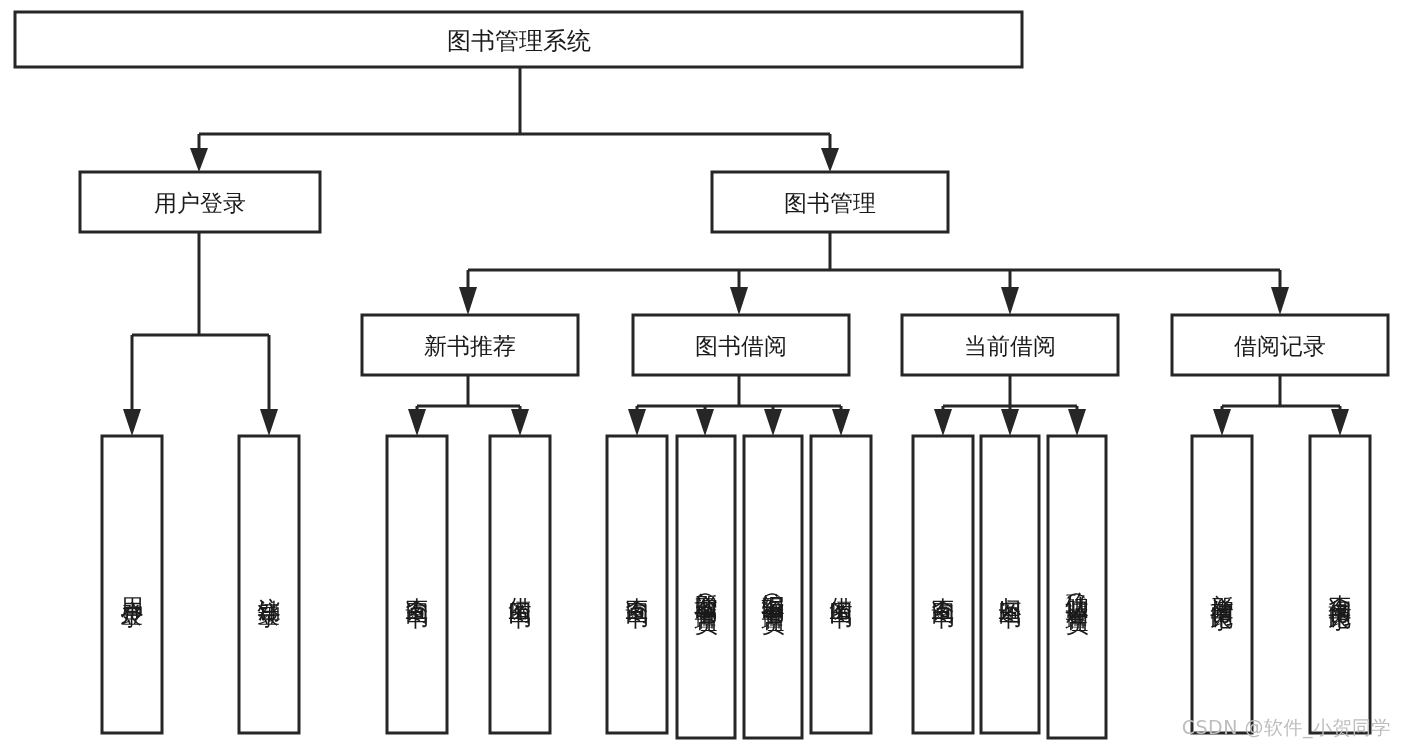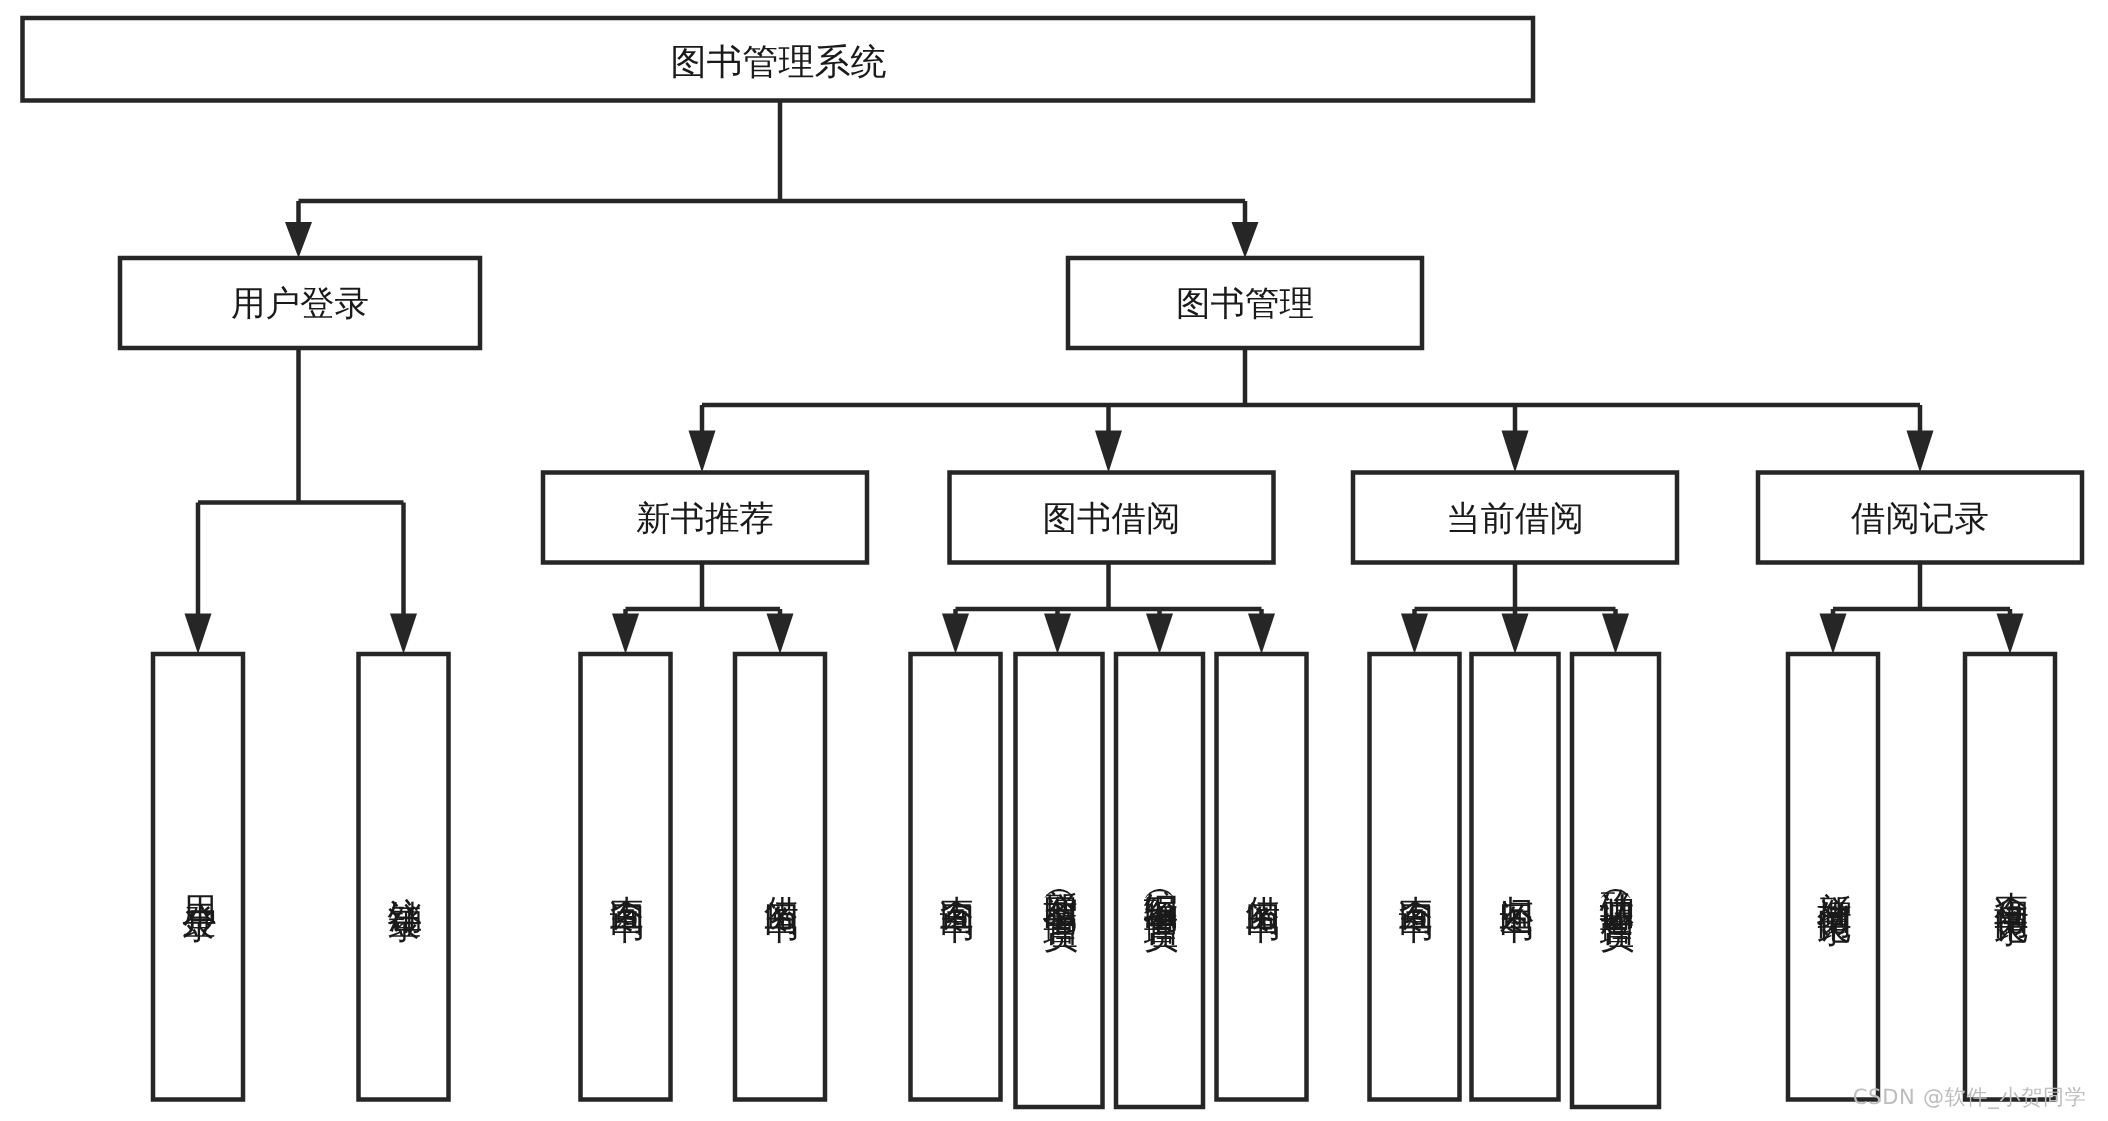--- a/index.html
+++ b/index.html
@@ -73,21 +73,21 @@
     display: flex;
     align-items: center;
     justify-content: center;
     white-space: nowrap;
   }
   .watermark {
     position: absolute;
     right: 14px;
     bottom: 6px;
     font-family: "DejaVu Sans", "Liberation Sans", sans-serif;
-    font-size: 14px;
+    font-size: 19px;
     color: #bdbdbd;
     white-space: nowrap;
     letter-spacing: 0.5px;
   }
 </style>
 </head>
 <body>
 
 <div id="canvas-wrap">
 

